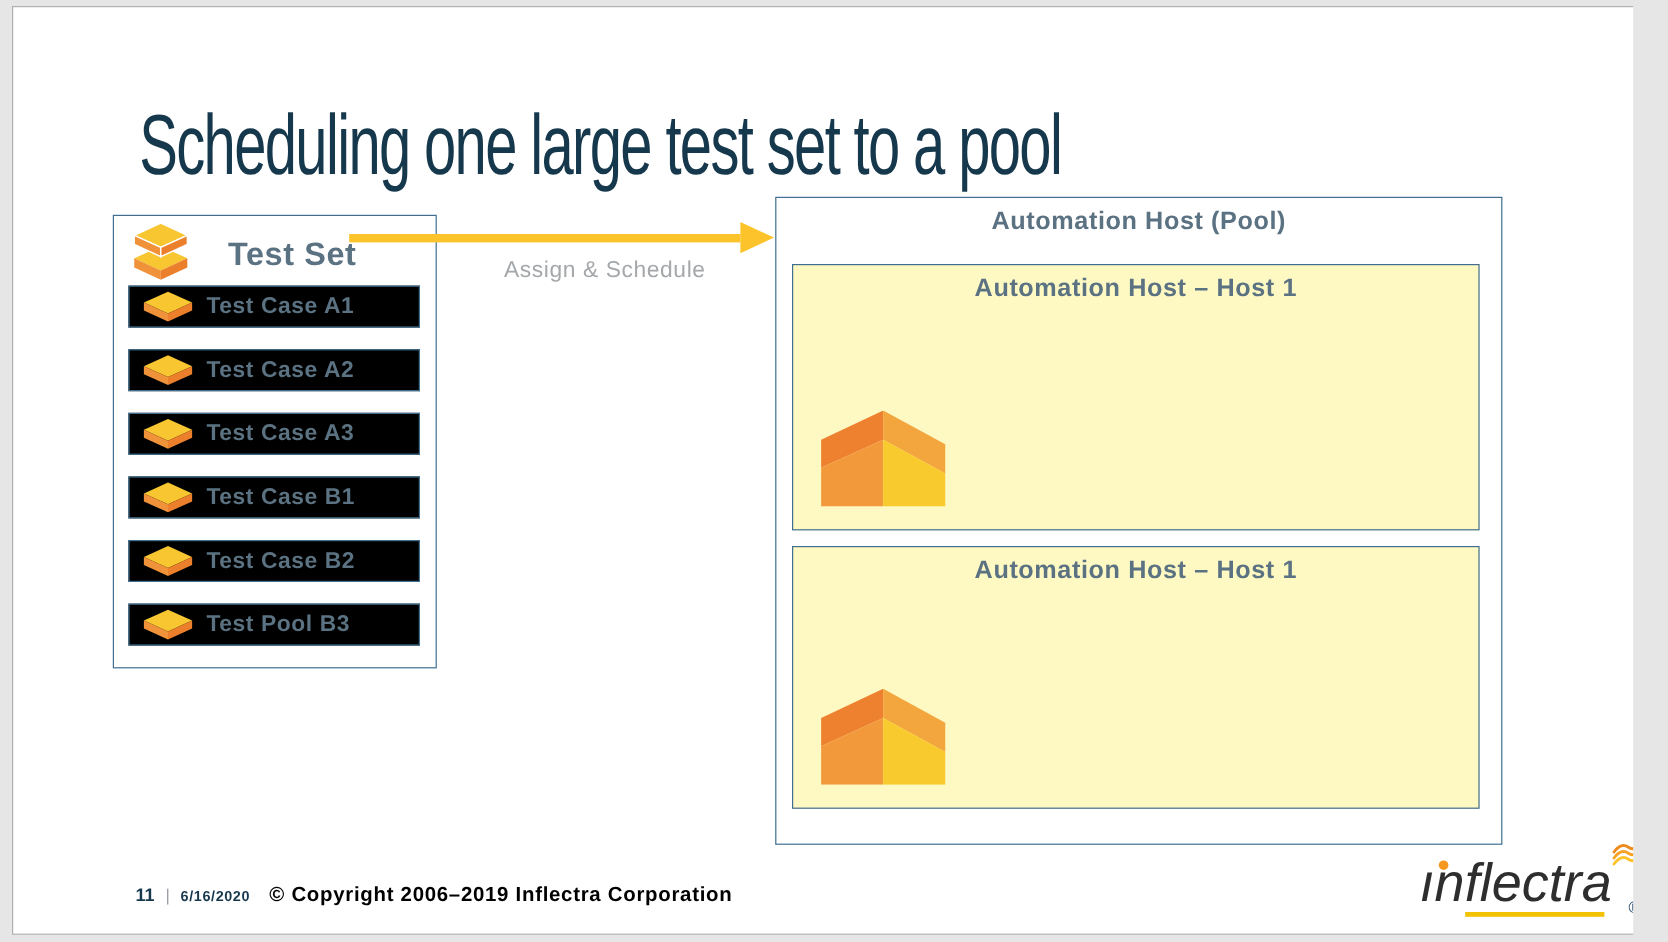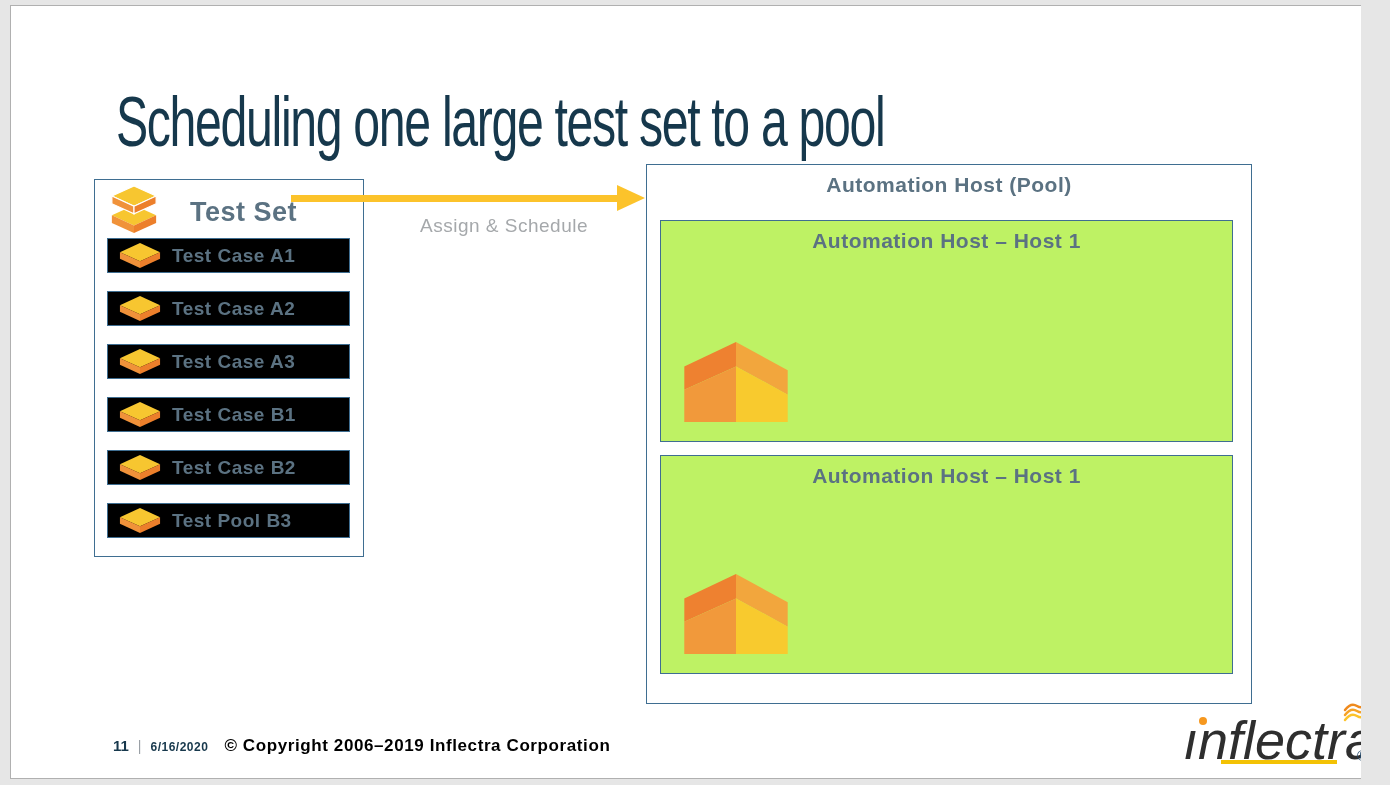--- a/index.html
+++ b/index.html
@@ -34,37 +34,37 @@
                 border-left:28px solid #fcc32b; }
   .assign-label { position:absolute; left:343px; top:209px; width:300px; text-align:center;
                   font-size:19px; font-weight:400; color:#a5a8ab; letter-spacing:.5px; }
 
   
   .pool-panel { position:absolute; left:635px; top:158px; width:606px; height:540px;
                 background:#fff; border:1.5px solid #3f6e91;padding-left:11px; }
   .pool-title { position:absolute; left:0; top:8px; width:100%; text-align:center;
                 font-size:21px; font-weight:600; color:#5b7282; letter-spacing:.5px; }
   .host-list { position:absolute; left:0; top:0; width:100%; height:100%; }
-  .host-box { position:absolute; left:13px; width:573px; background:#bef264; border:1px solid #3f6e91; }
+  .host-box { position:absolute; left:13px; width:573px; background:#fef9c3; border:1px solid #3f6e91; }
   .host-box:nth-of-type(1) { top:55px; height:222px; }
   .host-box:nth-of-type(2) { top:290px; height:219px; }
   .host-title { position:absolute; left:0; top:8px; width:100%; text-align:center;
                 font-size:21px; font-weight:600; color:#5b7282; letter-spacing:.5px; }
   .house { position:absolute; left:22px; bottom:19px; width:106px; height:80px; }
 
   
   .footer { position:absolute; left:102px; top:730px; display:flex; align-items:baseline; }
   .f-page { font-size:15px; font-weight:700; color:#17384c; }
   .f-sep  { font-size:14px; color:#9aa0a6; margin:0 9px; }
   .f-date { font-size:12px; font-weight:700; color:#17384c; letter-spacing:.5px; }
   .f-copy { font-size:17px; font-weight:700; color:#000000; letter-spacing:.6px; margin-left:16px; }
 
   
   .logo { position:absolute; left:1160px; top:695px; width:210px; height:68px; }
-  .logo-text { position:absolute; left:12px; top:12px; font-size:54px; line-height:1;
+  .logo-text { position:absolute; left:12px; top:12px; font-size:45px; line-height:1;
                font-style:italic; color:#2e2e2e; letter-spacing:0px; }
   .logo-dot { position:absolute; left:28px; top:16px; width:8px; height:8px; border-radius:50%;
               background:#f6981f; }
   .logo-underline { position:absolute; left:50px; top:59px; width:116px; height:4px; background:#f3c204; }
   .logo-flame { position:absolute; left:172px; top:0px; width:28px; height:22px; }
   .logo-reg { position:absolute; left:186px; top:47px; font-size:14px; color:#25496b; font-weight:400; }
 </style>
 </head>
 <body>
 

